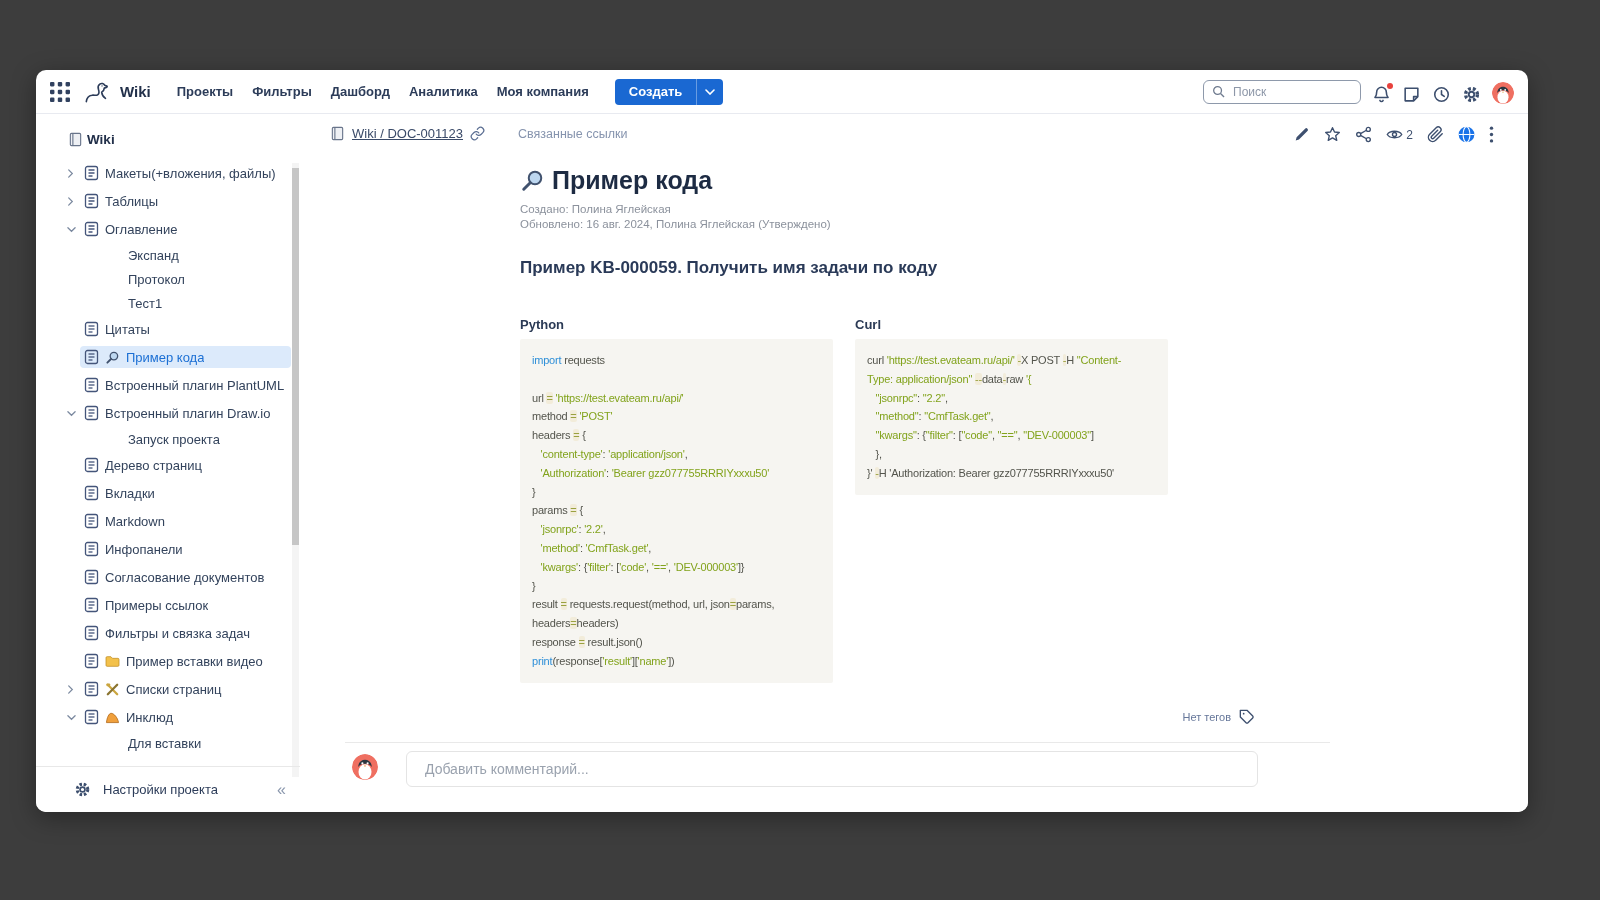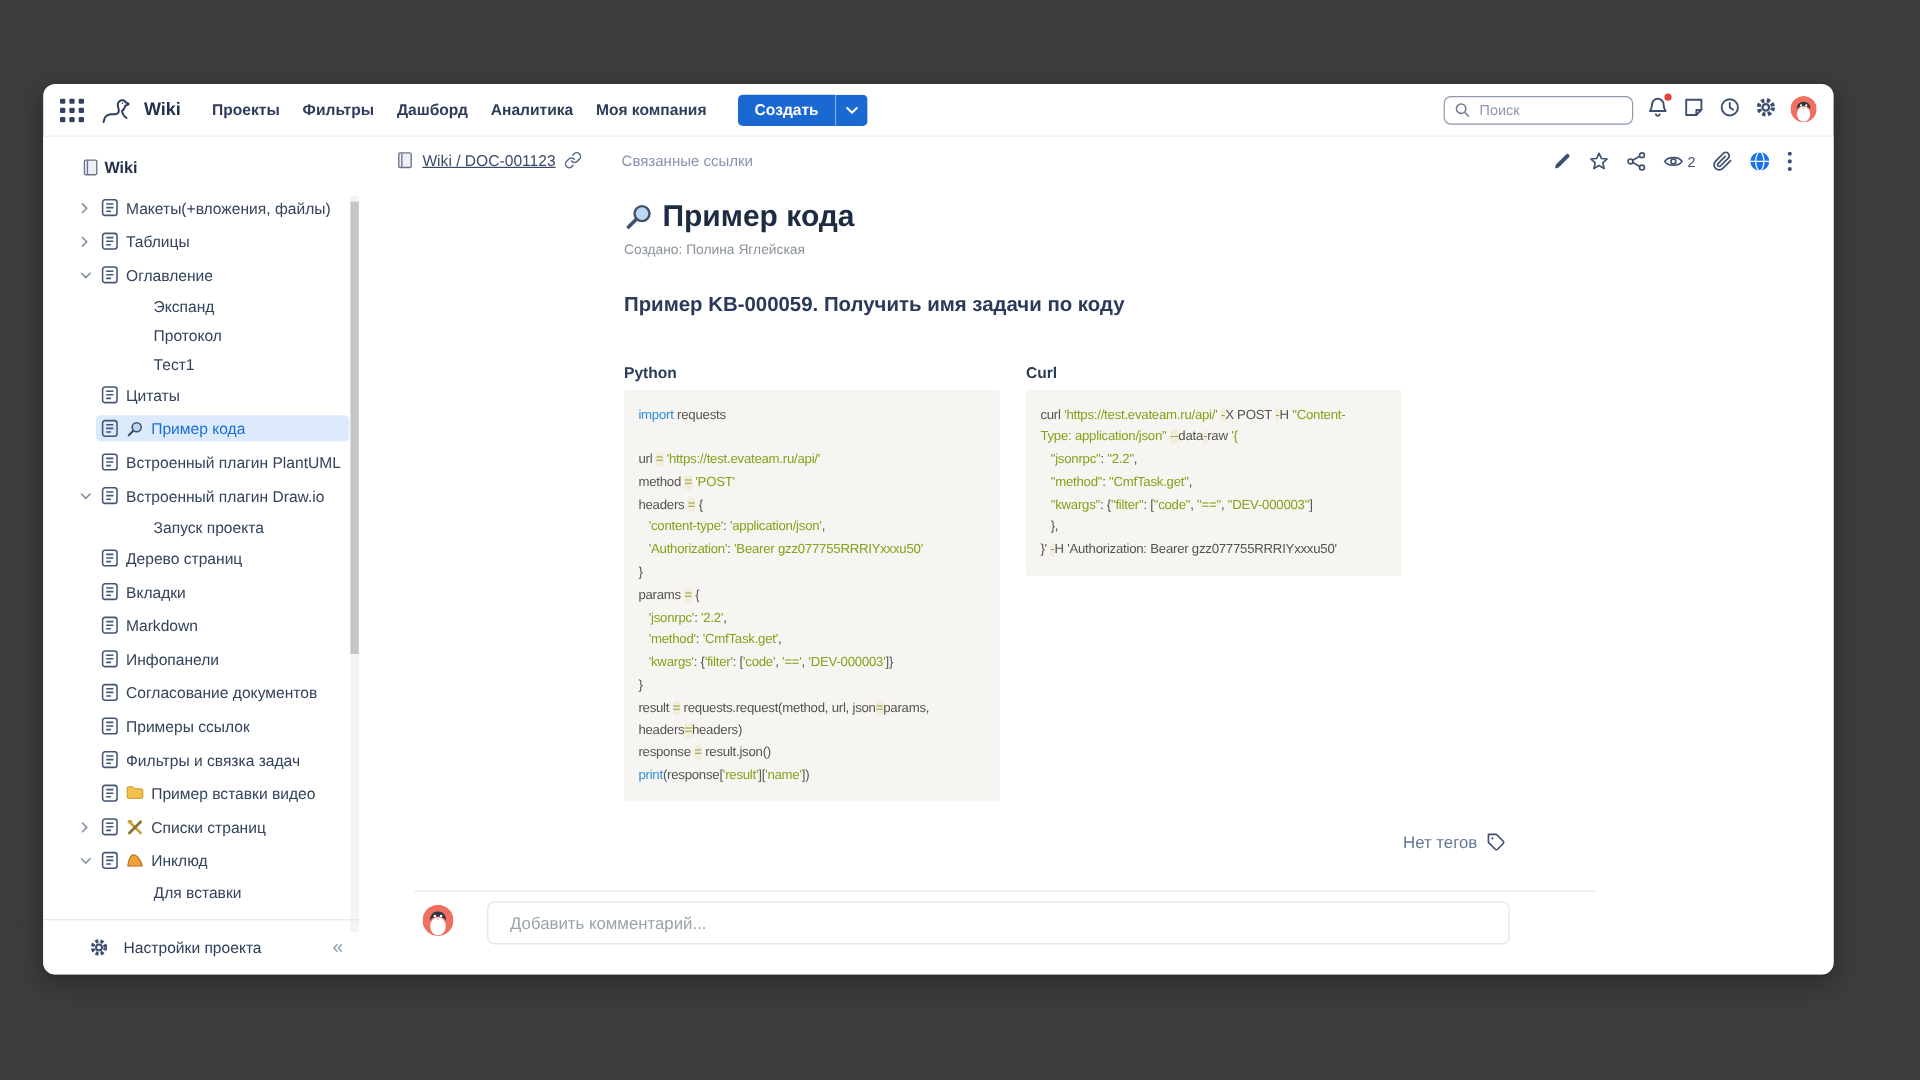--- a/index.html
+++ b/index.html
@@ -14,21 +14,21 @@
   .gridbtn{width:20px;height:20px;color:#31415f;cursor:pointer;flex:0 0 auto;}
   .logo{width:28px;height:26px;color:#2c3c59;flex:0 0 auto;margin-left:2px;}
   .apptitle{font-size:15px;font-weight:700;color:#22304a;margin-right:14px;}
   .nav{display:flex;align-items:center;gap:15px;}
   .navitem{font-size:13px;font-weight:600;color:#2c3c59;padding:4px 2px;cursor:pointer;white-space:nowrap;}
   .createwrap{display:flex;margin-left:14px;cursor:pointer;}
   .createbtn{background:#1a68d2;color:#fff;font-size:13px;font-weight:600;height:26px;line-height:26px;
     padding:0 14px;border-radius:4px 0 0 4px;}
   .createdrop{background:#1a68d2;width:26px;height:26px;border-radius:0 4px 4px 0;display:flex;
     align-items:center;justify-content:center;border-left:1px solid rgba(255,255,255,.35);color:#fff;}
-  .tb-right{margin-left:auto;display:flex;align-items:flex-start;gap:11px;}
+  .tb-right{margin-left:auto;display:flex;align-items:flex-end;gap:11px;}
   .search{display:flex;align-items:center;gap:6px;width:158px;height:24px;border:1px solid #8e99ab;
     border-radius:6px;padding:0 8px;box-sizing:border-box;background:#fff;}
   .search svg{flex:0 0 auto;color:#6f7b8f;}
   .search input{border:none;outline:none;width:100%;font-size:12px;color:#39465f;background:transparent;
     font-family:inherit;}
   .search input::placeholder{color:#8d97a8;}
   .tbicon{position:relative;width:19px;height:19px;color:#3d4f6e;cursor:pointer;flex:0 0 auto;}
   .tbicon .dot{position:absolute;right:-2px;top:-2px;width:6px;height:6px;border-radius:50%;background:#e8413c;}
   .avatar{width:22px;height:22px;border-radius:50%;overflow:hidden;cursor:pointer;flex:0 0 auto;}
 
@@ -75,21 +75,21 @@
   .meta{margin-top:7px;font-size:11.5px;color:#8b919c;line-height:14.5px;}
   .h2{margin-top:27px;font-size:17px;font-weight:700;color:#2a3a58;}
   .codegrid{margin-top:39px;display:flex;gap:22px;align-items:flex-start;}
   .codecol{width:313px;box-sizing:border-box;}
   .codelabel{font-size:13px;font-weight:700;color:#2b3a55;margin-bottom:7px;}
   .codeblock{background:#f6f5f1;padding:12px;box-sizing:border-box;font-size:11px;letter-spacing:-0.2px;
     line-height:18.8px;white-space:pre;overflow:hidden;border-radius:2px;}
   .c-p{color:#53544c;} .c-k{color:#2e8fd8;} .c-s{color:#82a31c;}
   .c-o{color:#9aa13f;background:#f2ecda;border-radius:2px;}
   .tagsrow{margin-top:26px;display:flex;justify-content:flex-end;align-items:center;gap:8px;padding-right:77px;}
-  .tagslbl{font-size:14px;color:#66779a;}
+  .tagslbl{font-size:11px;color:#66779a;}
   .tagic{width:16px;height:16px;color:#3d4f6e;cursor:pointer;}
   .cdivider{position:absolute;left:45px;right:198px;top:628px;height:1px;background:#e9e9e9;}
   .commentrow{position:absolute;left:52px;top:637px;display:flex;align-items:flex-start;gap:12px;}
   .cavatar{width:26px;height:26px;border-radius:50%;overflow:hidden;flex:0 0 auto;margin-top:3px;}
   .cinput{width:852px;height:36px;border:1px solid #e4e4e4;border-radius:6px;box-sizing:border-box;
     padding:0 18px;font-size:14px;color:#39465f;outline:none;font-family:Liberation Sans, sans-serif;margin-left:16px;}
   .cinput::placeholder{color:#9aa2ae;}
 </style>
 </head>
 <body>
@@ -546,20 +546,21 @@
       <div class="article">
         <div class="h1row">
           <svg class="mag" viewBox="0 0 20 20">
             <circle cx="12" cy="8" r="5" fill="#bdd7f0" stroke="#41526e" stroke-width="1.6"></circle>
             <line x1="8.2" y1="11.8" x2="3" y2="17" stroke="#41526e" stroke-width="2.4" stroke-linecap="round"></line>
           </svg>
           <span class="h1">Пример кода</span>
         </div>
         <div class="meta">
           <div>Создано: Полина Яглейская</div>
+          <div>Обновлено: 16 авг. 2024, Полина Яглейская  (Утверждено)</div>
         </div>
         <div class="h2">Пример KB-000059. Получить имя задачи по коду</div>
         <div class="codegrid">
             <div class="codecol">
               <div class="codelabel">Python</div>
               <div class="codeblock"><div class="cl"><span class="c-k">import</span><span class="c-p"> requests</span></div><div class="cl">&nbsp;</div><div class="cl"><span class="c-p">url </span><span class="c-o">=</span><span class="c-p"> </span><span class="c-s">'https://test.evateam.ru/api/'</span></div><div class="cl"><span class="c-p">method </span><span class="c-o">=</span><span class="c-p"> </span><span class="c-s">'POST'</span></div><div class="cl"><span class="c-p">headers </span><span class="c-o">=</span><span class="c-p"> {</span></div><div class="cl"><span class="c-p">   </span><span class="c-s">'content-type'</span><span class="c-p">: </span><span class="c-s">'application/json'</span><span class="c-p">,</span></div><div class="cl"><span class="c-p">   </span><span class="c-s">'Authorization'</span><span class="c-p">: </span><span class="c-s">'Bearer gzz077755RRRIYxxxu50'</span></div><div class="cl"><span class="c-p">}</span></div><div class="cl"><span class="c-p">params </span><span class="c-o">=</span><span class="c-p"> {</span></div><div class="cl"><span class="c-p">   </span><span class="c-s">'jsonrpc'</span><span class="c-p">: </span><span class="c-s">'2.2'</span><span class="c-p">,</span></div><div class="cl"><span class="c-p">   </span><span class="c-s">'method'</span><span class="c-p">: </span><span class="c-s">'CmfTask.get'</span><span class="c-p">,</span></div><div class="cl"><span class="c-p">   </span><span class="c-s">'kwargs'</span><span class="c-p">: {</span><span class="c-s">'filter'</span><span class="c-p">: [</span><span class="c-s">'code'</span><span class="c-p">, </span><span class="c-s">'=='</span><span class="c-p">, </span><span class="c-s">'DEV-000003'</span><span class="c-p">]}</span></div><div class="cl"><span class="c-p">}</span></div><div class="cl"><span class="c-p">result </span><span class="c-o">=</span><span class="c-p"> requests.request(method, url, json</span><span class="c-o">=</span><span class="c-p">params,</span></div><div class="cl"><span class="c-p">headers</span><span class="c-o">=</span><span class="c-p">headers)</span></div><div class="cl"><span class="c-p">response </span><span class="c-o">=</span><span class="c-p"> result.json()</span></div><div class="cl"><span class="c-k">print</span><span class="c-p">(response[</span><span class="c-s">'result'</span><span class="c-p">][</span><span class="c-s">'name'</span><span class="c-p">])</span></div></div>
             </div>
             <div class="codecol">
               <div class="codelabel">Curl</div>
               <div class="codeblock"><div class="cl"><span class="c-p">curl </span><span class="c-s">'https://test.evateam.ru/api/'</span><span class="c-p"> </span><span class="c-o">-</span><span class="c-p">X POST </span><span class="c-o">-</span><span class="c-p">H </span><span class="c-s">"Content-</span></div><div class="cl"><span class="c-s">Type: application/json"</span><span class="c-p"> </span><span class="c-o">--</span><span class="c-p">data</span><span class="c-o">-</span><span class="c-p">raw </span><span class="c-s">'{</span></div><div class="cl"><span class="c-p">   </span><span class="c-s">"jsonrpc"</span><span class="c-p">: </span><span class="c-s">"2.2"</span><span class="c-p">,</span></div><div class="cl"><span class="c-p">   </span><span class="c-s">"method"</span><span class="c-p">: </span><span class="c-s">"CmfTask.get"</span><span class="c-p">,</span></div><div class="cl"><span class="c-p">   </span><span class="c-s">"kwargs"</span><span class="c-p">: {</span><span class="c-s">"filter"</span><span class="c-p">: [</span><span class="c-s">"code"</span><span class="c-p">, </span><span class="c-s">"=="</span><span class="c-p">, </span><span class="c-s">"DEV-000003"</span><span class="c-p">]</span></div><div class="cl"><span class="c-p">   },</span></div><div class="cl"><span class="c-p">}' </span><span class="c-o">-</span><span class="c-p">H 'Authorization: Bearer gzz077755RRRIYxxxu50'</span></div></div>

